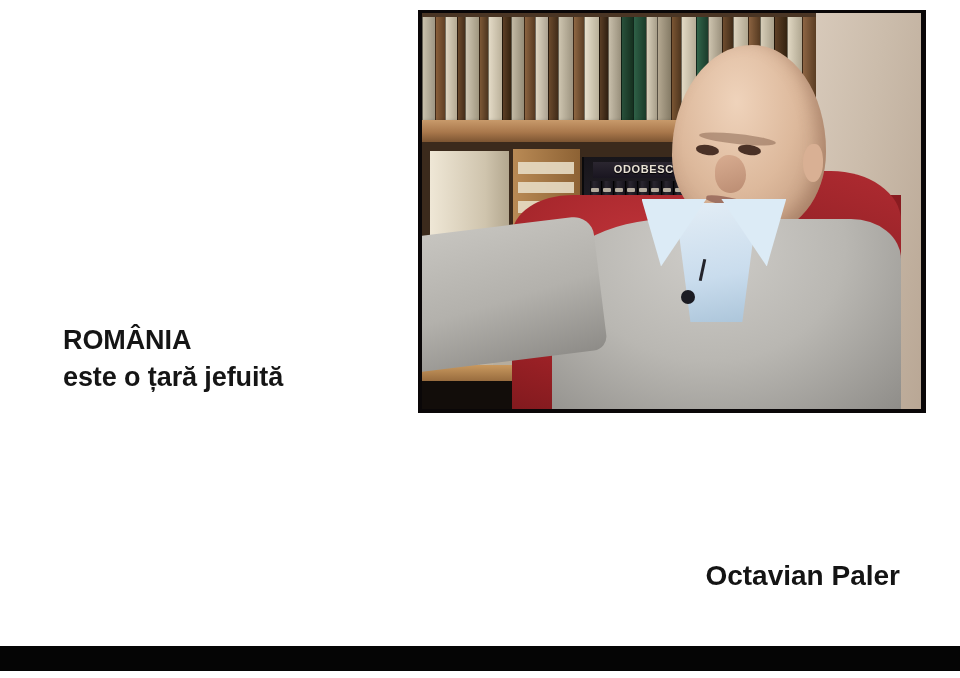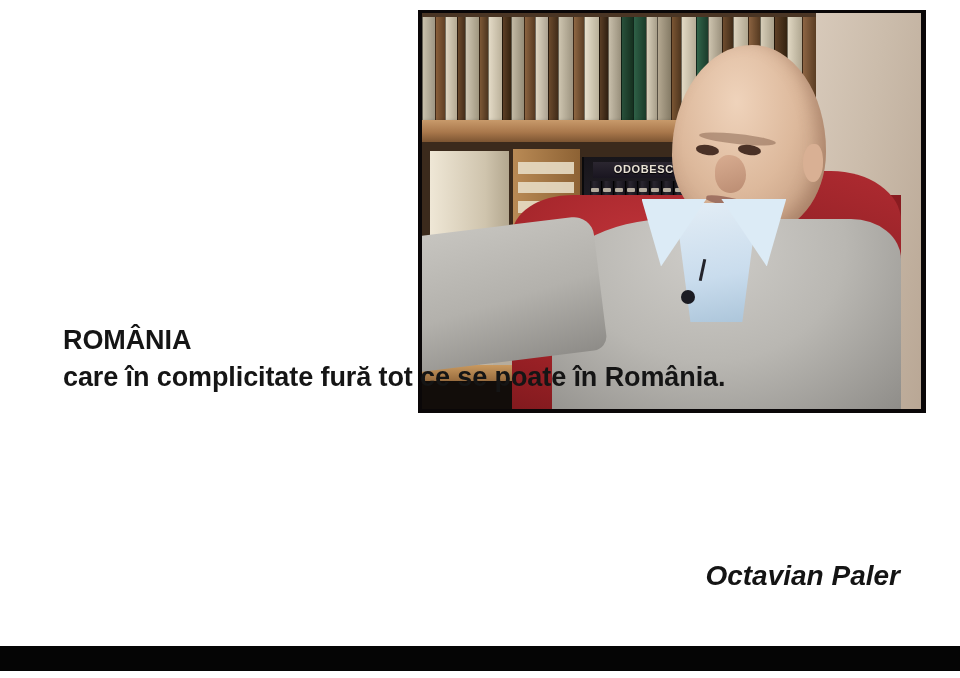--- a/index.html
+++ b/index.html
@@ -358,21 +358,20 @@
     letter-spacing: -0.1px;
   }
   #attribution {
     position: absolute;
     left: 63px;
     top: 560px;
     width: 837px;
     text-align: right;
     font-family: "Liberation Sans", sans-serif;
     font-weight: bold;
-    font-style: italic;
     font-size: 28px;
     color: #141414;
   }
 
   
   #bottom-bar {
     position: absolute;
     left: 0;
     top: 646px;
     width: 960px;
@@ -537,20 +536,20 @@
       <div class="collar-l"></div>
       <div class="collar-r"></div>
       <div class="arm"></div>
       <div class="mic-wire"></div>
       <div class="mic"></div>
     </div>
   </div>
 
   <div id="quote">
     <div class="qline">ROMÂNIA</div>
-    <div class="qline">care în complicitate fură tot ce se poate în România.</div>
+    <div class="qline">este o țară jefuită</div>
   </div>
 
   <div id="attribution">Octavian Paler</div>
 
   <div id="bottom-bar"></div>
 
 </div>
 
 </body></html>

